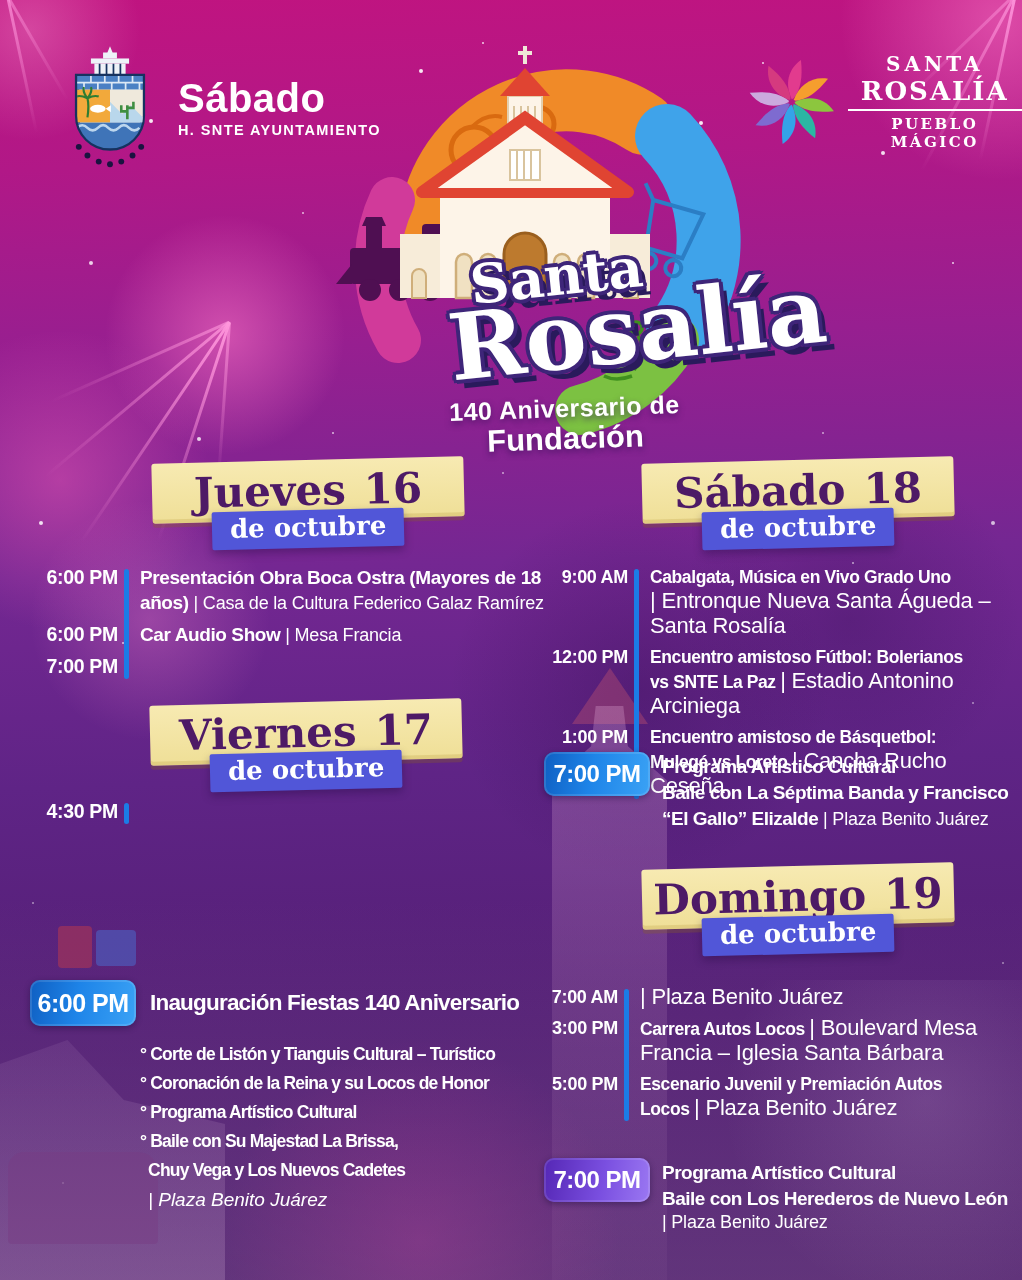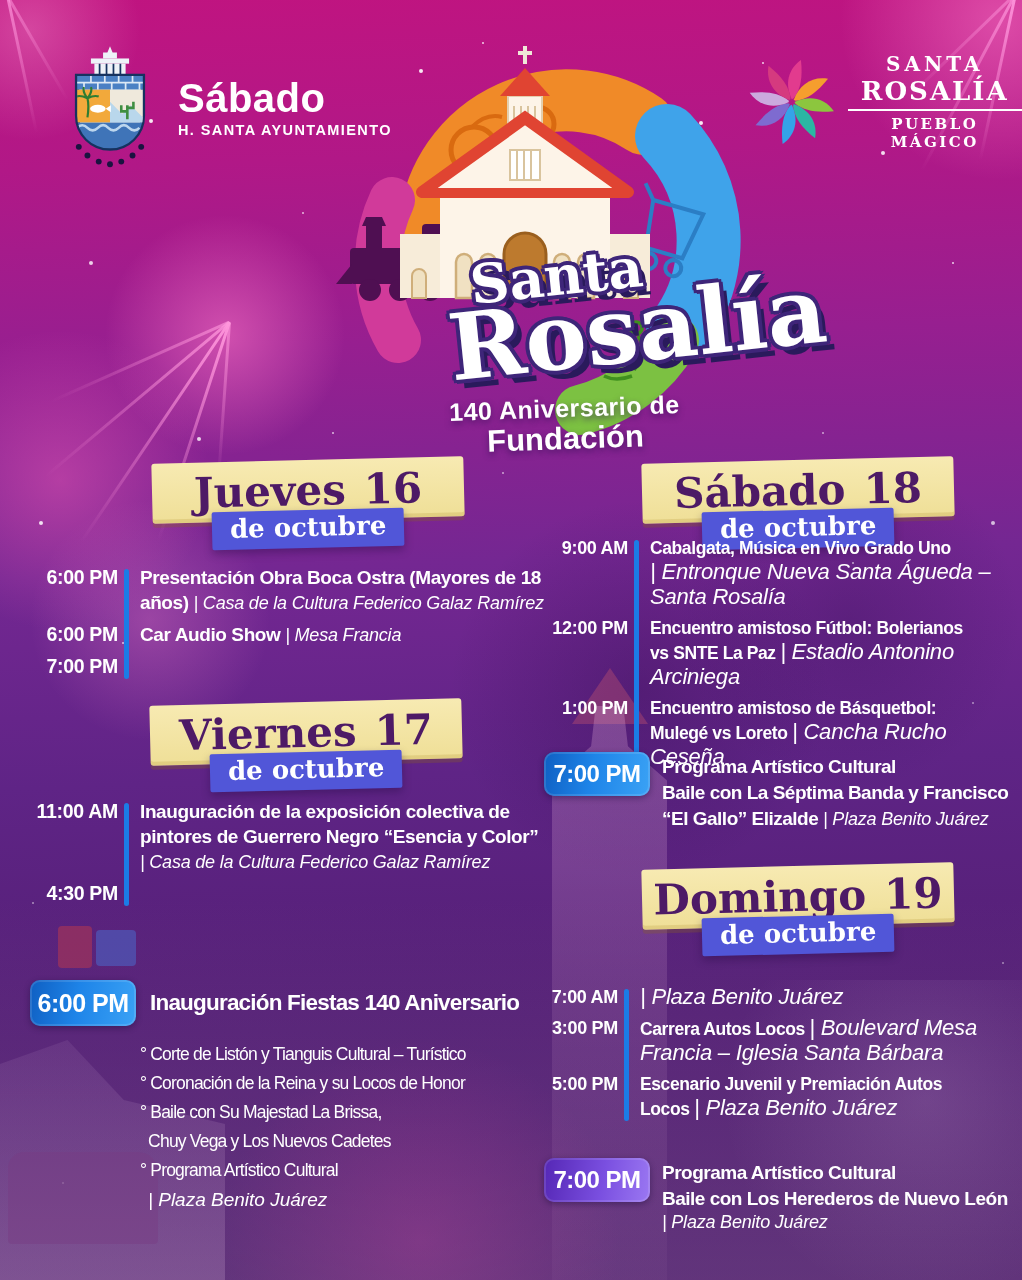--- a/index.html
+++ b/index.html
@@ -91,35 +91,35 @@
   .ribbon{display:inline-block;margin-top:-10px;background:#5156d8;color:#fff;font-family:"DejaVu Serif",serif;font-weight:bold;
     font-size:26px;padding:2px 18px 6px;transform:rotate(-1.4deg);border-radius:2px;position:relative;
     box-shadow:0 4px 8px rgba(30,10,60,.35);}
   .dh-jueves{left:152px;top:460px;}
   .dh-sabado{left:642px;top:460px;}
   .dh-viernes{left:150px;top:702px;}
   .dh-domingo{left:642px;top:866px;}
 
   .events{position:absolute;z-index:3;}
   .ev-jueves{left:28px;top:565px;width:545px;}
-  .ev-sabado{left:538px;top:536px;width:484px;}
+  .ev-sabado{left:538px;top:565px;width:484px;}
   .ev-viernes{left:28px;top:799px;width:545px;}
   .ev-domingo{left:528px;top:985px;width:484px;}
   .rail{position:absolute;width:5px;top:4px;bottom:6px;background:#1b7ce6;border-radius:3px;}
   .events-left .rail{left:96px;}
   .events-right .rail{left:96px;}
   .row{display:flex;margin-bottom:6px;}
   .time{flex:none;width:90px;text-align:right;font-weight:bold;letter-spacing:-0.3px;}
   .events-left .time{font-size:19.5px;line-height:25px;}
   .events-right .time{font-size:18px;line-height:24px;}
   .etext{padding-left:22px;margin-left:0;}
   .events-left .etext{font-size:19px;line-height:25px;}
   .events-right .etext{font-size:17.5px;line-height:24px;}
   .etitle{font-weight:bold;letter-spacing:-0.4px;white-space:pre-line;}
-  .venue{font-weight:normal;font-style:italic;letter-spacing:-0.2px;white-space:pre-line;}
+  .venue{font-weight:normal;letter-spacing:-0.2px;white-space:pre-line;}
   .events-left .venue{font-size:18px;}
   .events-right .venue{font-size:22px;}
 
   .feat{position:absolute;display:flex;z-index:3;}
   .feat-sabado{left:538px;top:752px;width:484px;}
   .feat-domingo{left:538px;top:1158px;width:484px;}
   .fbadge{flex:none;width:106px;height:44px;border-radius:10px;display:flex;align-items:center;justify-content:center;
     font-size:24px;font-weight:bold;letter-spacing:-0.5px;margin-left:6px;}
   .badge-blue{background:linear-gradient(100deg,#0f5fc2 0%,#1e84e8 45%,#3aa2f5 100%);
     box-shadow:inset 0 0 0 2px rgba(255,255,255,.12), 0 2px 6px rgba(20,10,50,.4);}
@@ -127,21 +127,21 @@
     box-shadow:inset 0 0 0 2px rgba(255,255,255,.12), 0 2px 6px rgba(20,10,50,.4);}
   .ftext{padding-left:12px;padding-top:2px;}
   .ftitle{font-weight:bold;font-size:19px;line-height:26px;letter-spacing:-0.5px;white-space:pre-line;}
   .ftext .venue{font-size:18px;}
 
   .feat-viernes{position:absolute;left:28px;top:980px;width:545px;z-index:3;}
   .fv-head{display:flex;align-items:center;}
   .fv-head .fbadge{width:106px;height:46px;font-size:25px;margin-left:2px;}
   .fv-title{padding-left:14px;font-size:22.5px;font-weight:bold;letter-spacing:-0.8px;}
   .fv-list{margin-top:14px;padding-left:112px;}
-  .bullet{font-weight:normal;font-size:17.5px;line-height:29px;letter-spacing:-0.8px;white-space:pre-line;}
+  .bullet{font-weight:bold;font-size:17.5px;line-height:29px;letter-spacing:-0.8px;white-space:pre-line;}
   .fv-venue{font-style:italic;font-size:19px;line-height:29px;margin-left:8px;white-space:pre-line;}
 </style>
 </head>
 <body>
 
 <div class="poster">
 
   <div class="layer glow"></div>
   <div class="burst burst-a">
       <i></i>
@@ -195,21 +195,21 @@
       <circle cx="24" cy="116" r="3.4" fill="#1a1340"></circle>
         <circle cx="34" cy="126" r="3.4" fill="#1a1340"></circle>
       <circle cx="47" cy="133" r="3.4" fill="#1a1340"></circle>
         <circle cx="60" cy="136" r="3.4" fill="#1a1340"></circle>
       <circle cx="73" cy="133" r="3.4" fill="#1a1340"></circle>
         <circle cx="86" cy="126" r="3.4" fill="#1a1340"></circle>
       <circle cx="96" cy="116" r="3.4" fill="#1a1340"></circle>
     </svg>
     <div class="bl-text">
       <div class="bl-name">Sábado</div>
-      <div class="bl-sub">H. SANTA AYUNTAMIENTO</div>
+      <div class="bl-sub">H. SNTE AYUNTAMIENTO</div>
     </div>
   </div>
 
   <div class="brand-right">
     <svg width="96" height="96" viewBox="0 0 100 100">
       <path d="M50,47 C42,30 46,14 60,4 C62,22 60,36 52,46 Z" fill="#e23b8e"></path>
       <path d="M50,47 C42,30 46,14 60,4 C62,22 60,36 52,46 Z" fill="#f59e2e" transform="rotate(45 50 50)"></path>
       <path d="M50,47 C42,30 46,14 60,4 C62,22 60,36 52,46 Z" fill="#8cc63e" transform="rotate(90 50 50)"></path>
       <path d="M50,47 C42,30 46,14 60,4 C62,22 60,36 52,46 Z" fill="#2bb6a3" transform="rotate(135 50 50)"></path>
       <path d="M50,47 C42,30 46,14 60,4 C62,22 60,36 52,46 Z" fill="#35a3e8" transform="rotate(180 50 50)"></path>
@@ -350,41 +350,35 @@
   <div class="feat feat-sabado">
     <div class="fbadge badge-blue">7:00 PM</div>
     <div class="ftext"><span class="ftitle">Programa Artístico Cultural
 Baile con La Séptima Banda y Francisco
 “El Gallo” Elizalde </span><span class="venue">| Plaza Benito Juárez</span></div>
   </div>
 
   <section class="events events-left ev-viernes">
     <span class="rail"></span>
     <div class="row">
-      <div class="time">11:00 AM</div>
-      <div class="etext"><span class="etitle">Inauguración de la exposición colectiva de
-pintores de Guerrero Negro “Esencia y Color”
-</span><span class="venue">| Casa de la Cultura Federico Galaz Ramírez</span></div>
-    </div>
-    <div class="row">
       <div class="time">4:30 PM</div>
     </div>
   </section>
 
   <div class="feat-viernes">
     <div class="fv-head">
       <div class="fbadge badge-blue">6:00 PM</div>
       <div class="fv-title">Inauguración Fiestas 140 Aniversario</div>
     </div>
     <div class="fv-list">
       <div class="bullet">° Corte de Listón y Tianguis Cultural – Turístico</div>
       <div class="bullet">° Coronación de la Reina y su Locos de Honor</div>
+      <div class="bullet">° Programa Artístico Cultural</div>
       <div class="bullet">° Baile con Su Majestad La Brissa,
 &nbsp;&nbsp;Chuy Vega y Los Nuevos Cadetes</div>
-      <div class="bullet">° Programa Artístico Cultural</div>
       <div class="fv-venue">| Plaza Benito Juárez</div>
     </div>
   </div>
 
   <section class="events events-right ev-domingo">
     <span class="rail"></span>
     <div class="row">
       <div class="time">7:00 AM</div>
       <div class="etext"><span class="venue">| Plaza Benito Juárez</span></div>
     </div>

